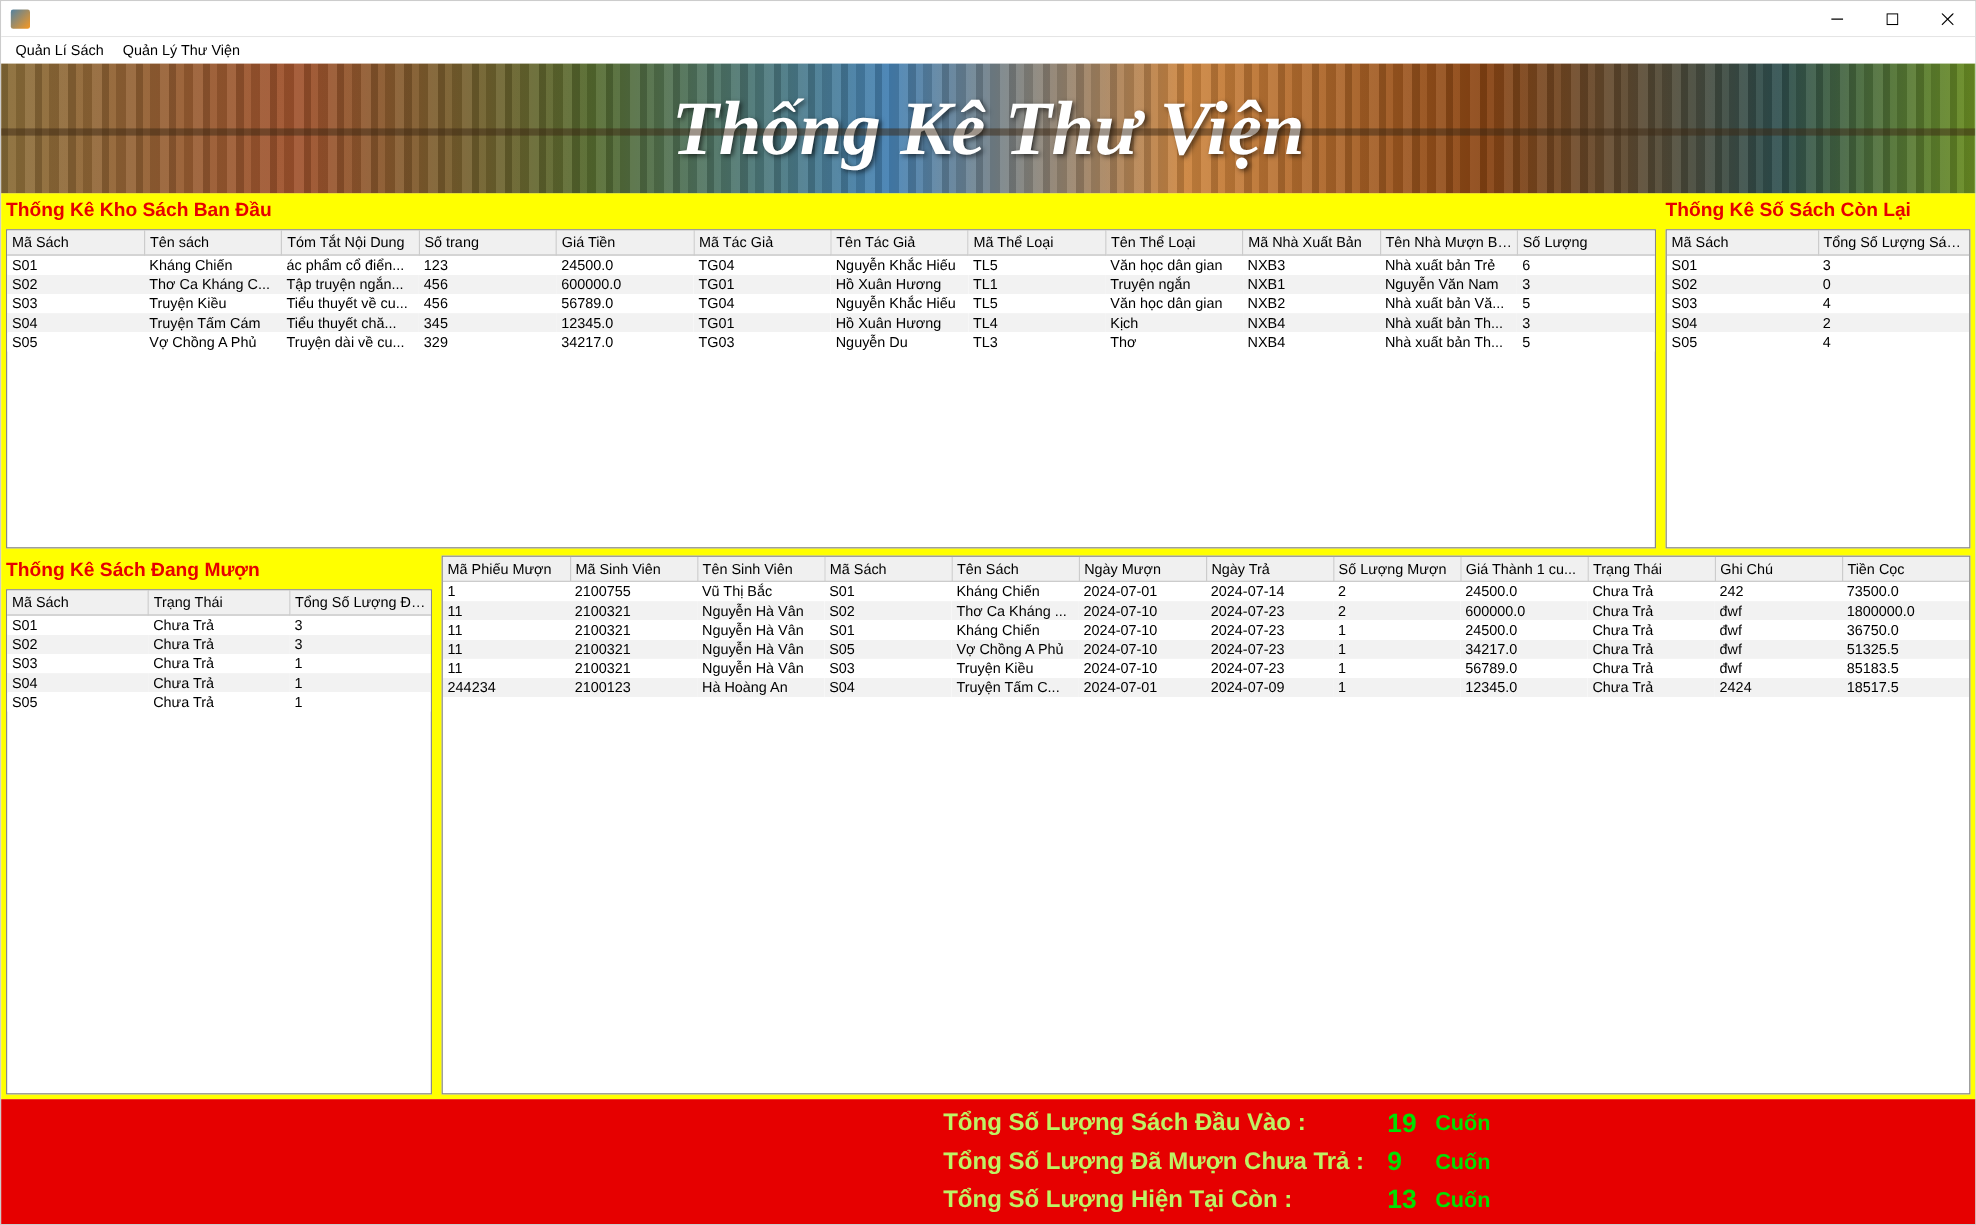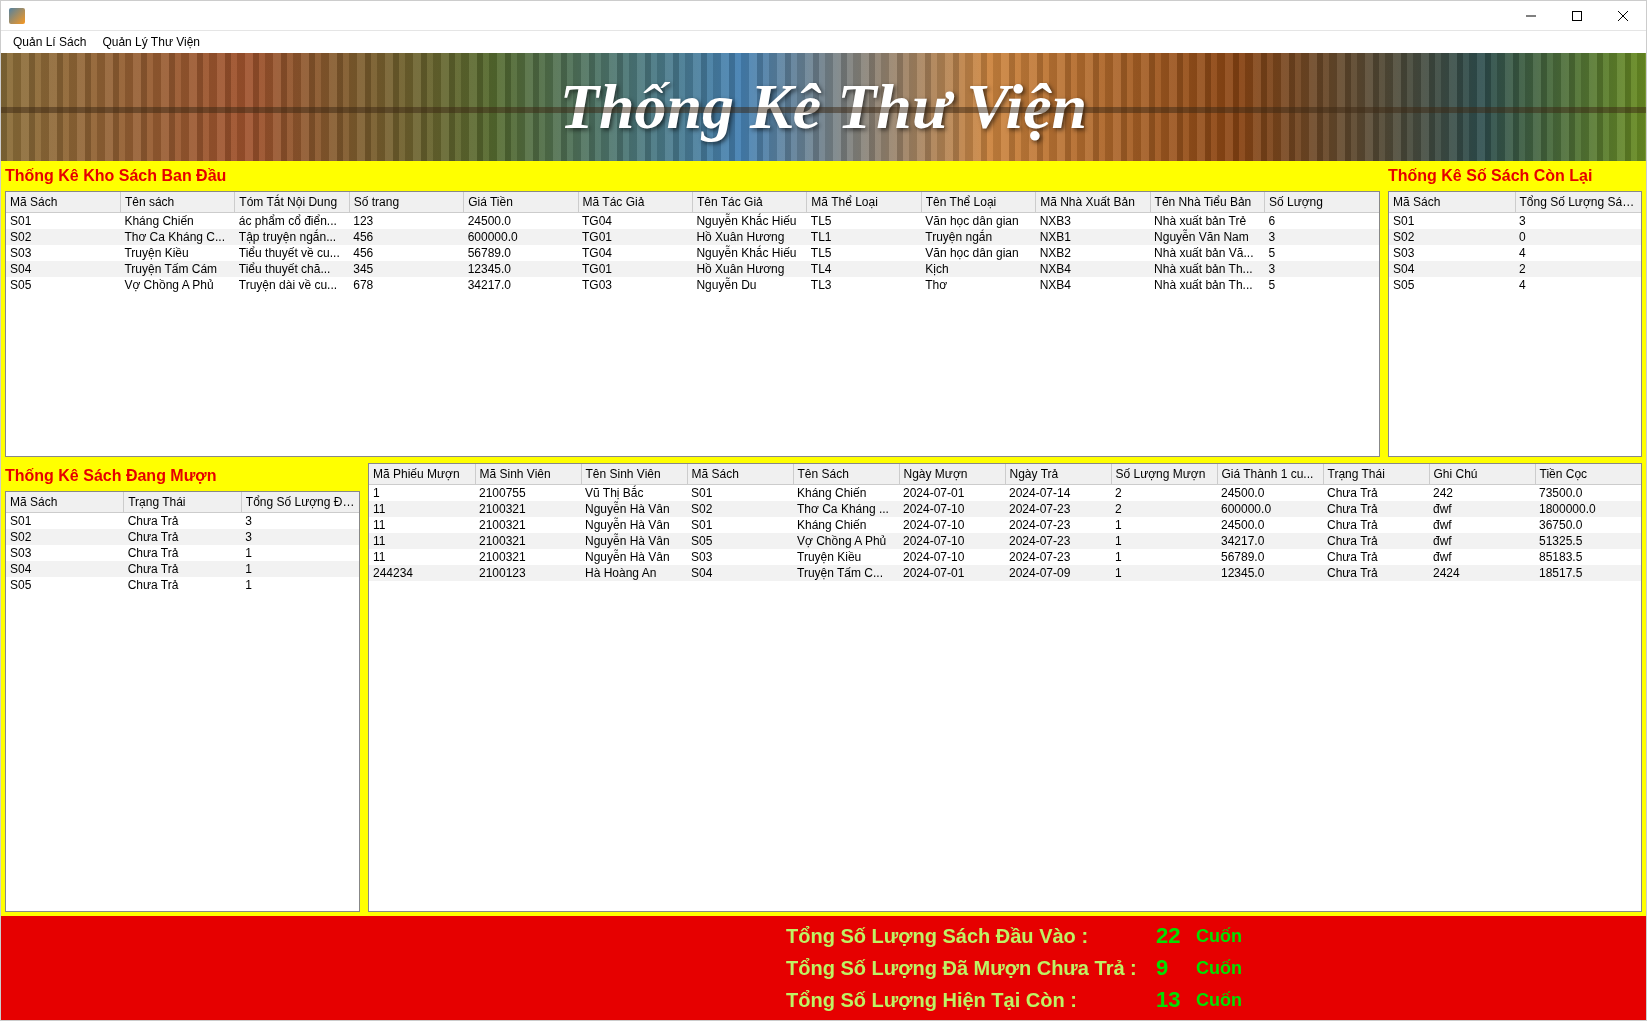--- a/index.html
+++ b/index.html
@@ -108,21 +108,21 @@
                   <th>Mã Sách</th>
                   <th>Tên sách</th>
                   <th>Tóm Tắt Nội Dung</th>
                   <th>Số trang</th>
                   <th>Giá Tiền</th>
                   <th>Mã Tác Giả</th>
                   <th>Tên Tác Giả</th>
                   <th>Mã Thể Loại</th>
                   <th>Tên Thể Loại</th>
                   <th>Mã Nhà Xuất Bản</th>
-                  <th>Tên Nhà Tiểu Bản</th>
+                  <th>Tên Nhà Mượn Bản</th>
                   <th>Số Lượng</th>
                 </tr>
               </thead>
             <tbody id="kho-body">
                 <tr>
                   <td>S01</td>
                   <td>Kháng Chiến</td>
                   <td>ác phẩm cổ điển...</td>
                   <td>123</td>
                   <td>24500.0</td>
@@ -173,21 +173,21 @@
                   <td>TL4</td>
                   <td>Kịch</td>
                   <td>NXB4</td>
                   <td>Nhà xuất bản Th...</td>
                   <td>3</td>
                 </tr>
                 <tr>
                   <td>S05</td>
                   <td>Vợ Chồng A Phủ</td>
                   <td>Truyện dài về cu...</td>
-                  <td>678</td>
+                  <td>329</td>
                   <td>34217.0</td>
                   <td>TG03</td>
                   <td>Nguyễn Du</td>
                   <td>TL3</td>
                   <td>Thơ</td>
                   <td>NXB4</td>
                   <td>Nhà xuất bản Th...</td>
                   <td>5</td>
                 </tr>
               </tbody>
@@ -381,21 +381,21 @@
           </table>
         </div>
       </div>
     </div>
 
   </div>
 
   <div class="footer">
     <div class="footer-row">
       <span class="footer-label">Tổng Số Lượng Sách Đầu Vào :</span>
-      <span class="footer-value">22</span>
+      <span class="footer-value">19</span>
       <span class="footer-unit">Cuốn</span>
     </div>
     <div class="footer-row">
       <span class="footer-label">Tổng Số Lượng Đã Mượn Chưa Trả :</span>
       <span class="footer-value">9</span>
       <span class="footer-unit">Cuốn</span>
     </div>
     <div class="footer-row">
       <span class="footer-label">Tổng Số Lượng Hiện  Tại Còn :</span>
       <span class="footer-value">13</span>

